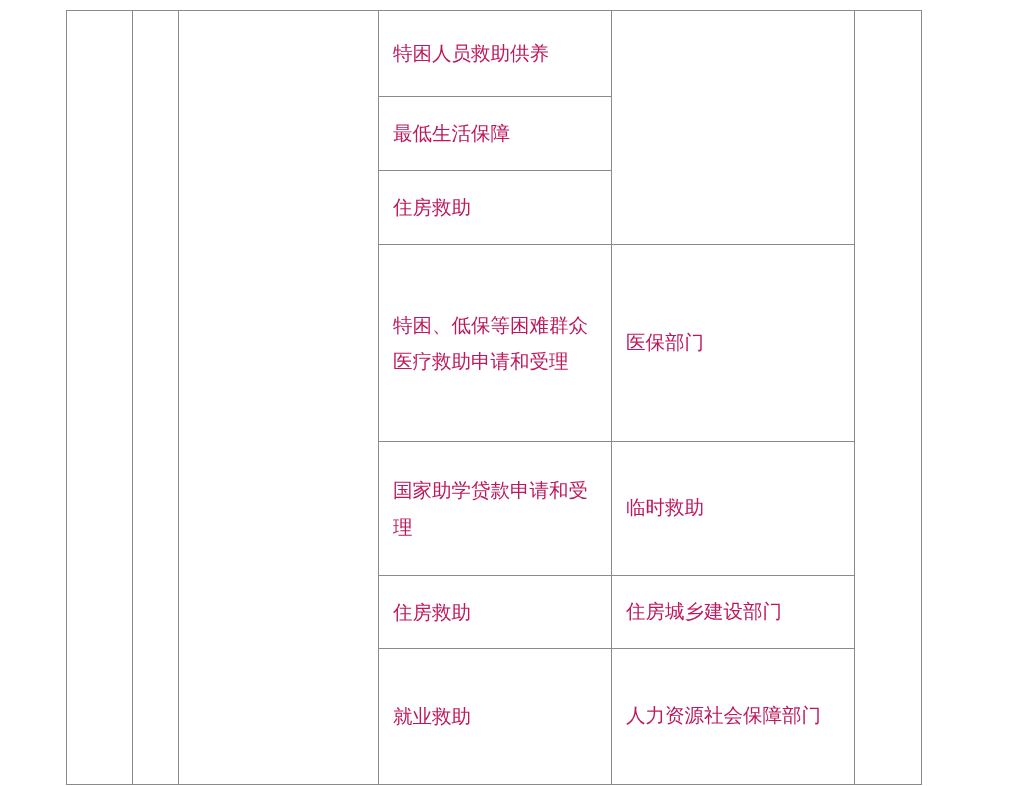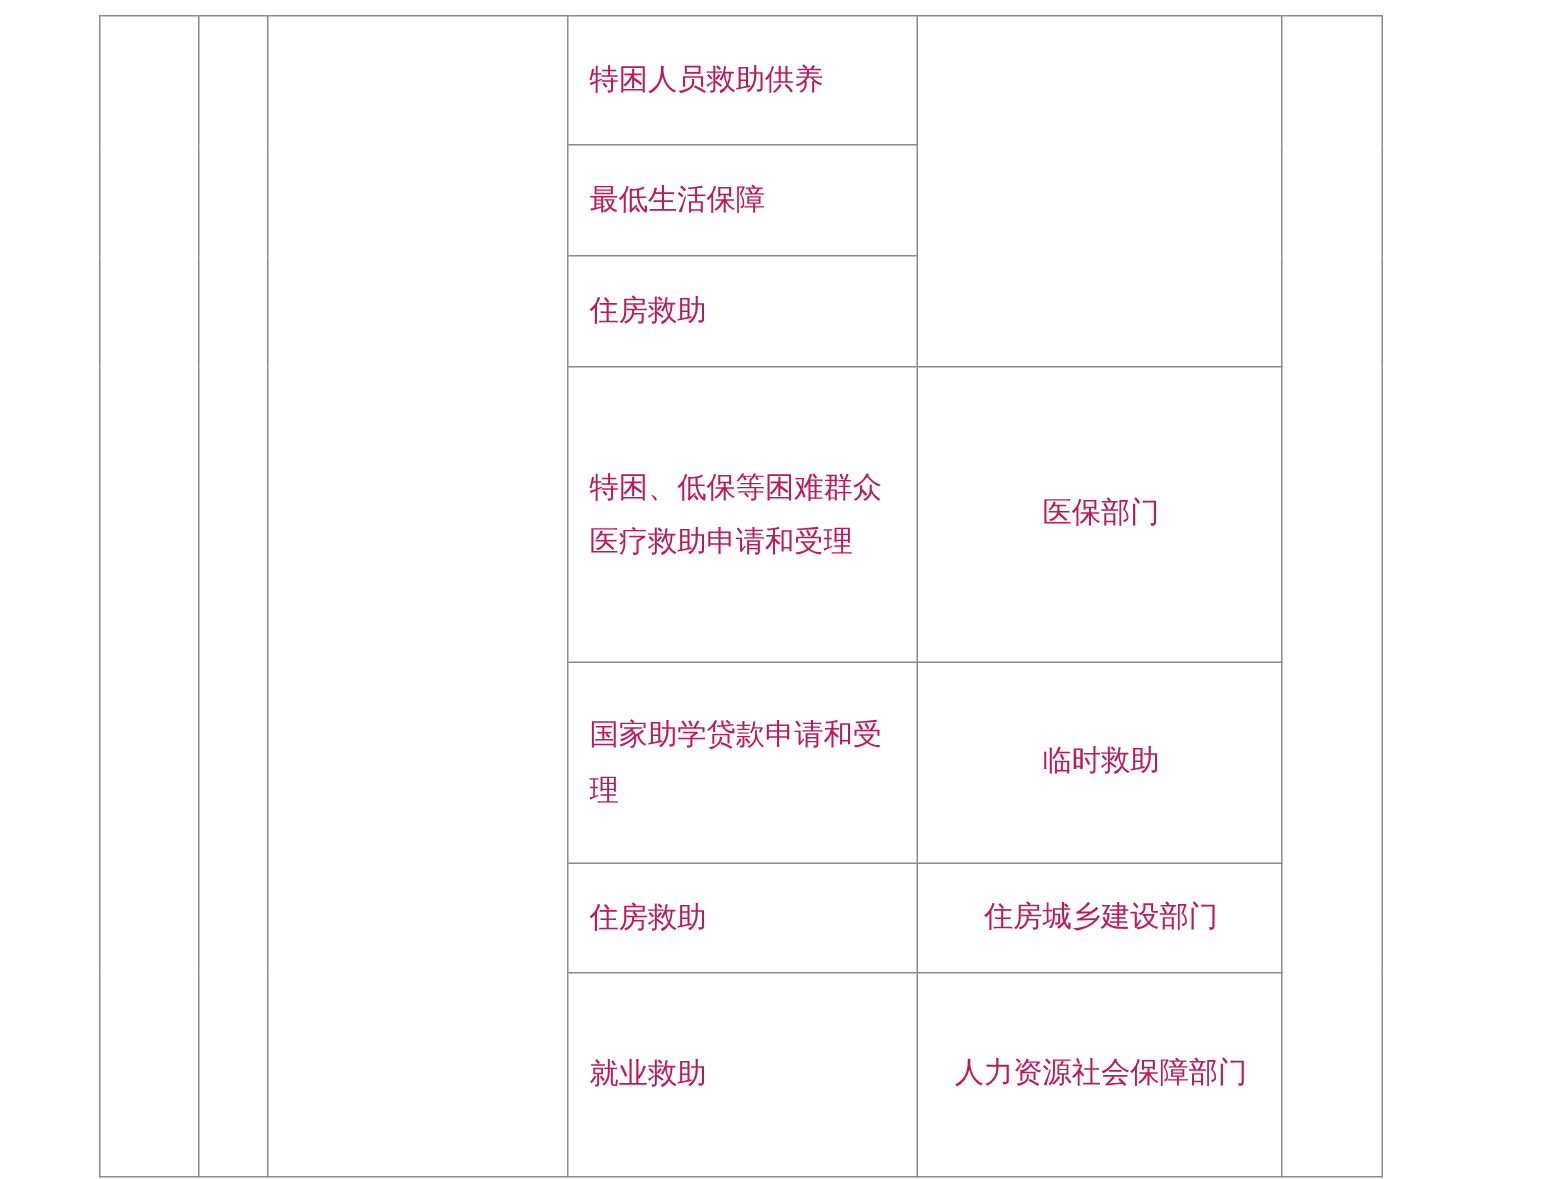--- a/index.html
+++ b/index.html
@@ -47,21 +47,20 @@
   col.c4 { width: 233px; }
   col.c5 { width: 243px; }
   col.c6 { width: 67px; }
 
   .cell-text {
     display: block;
   }
   .dept-cell {
     font-family: Liberation Serif, serif;
     font-size: 20px;
-    text-align: center;
   }
 </style>
 </head>
 <body>
 
 <div class="page">
   <table class="doc-table">
     <colgroup>
       <col class="c1">
         <col class="c2">

